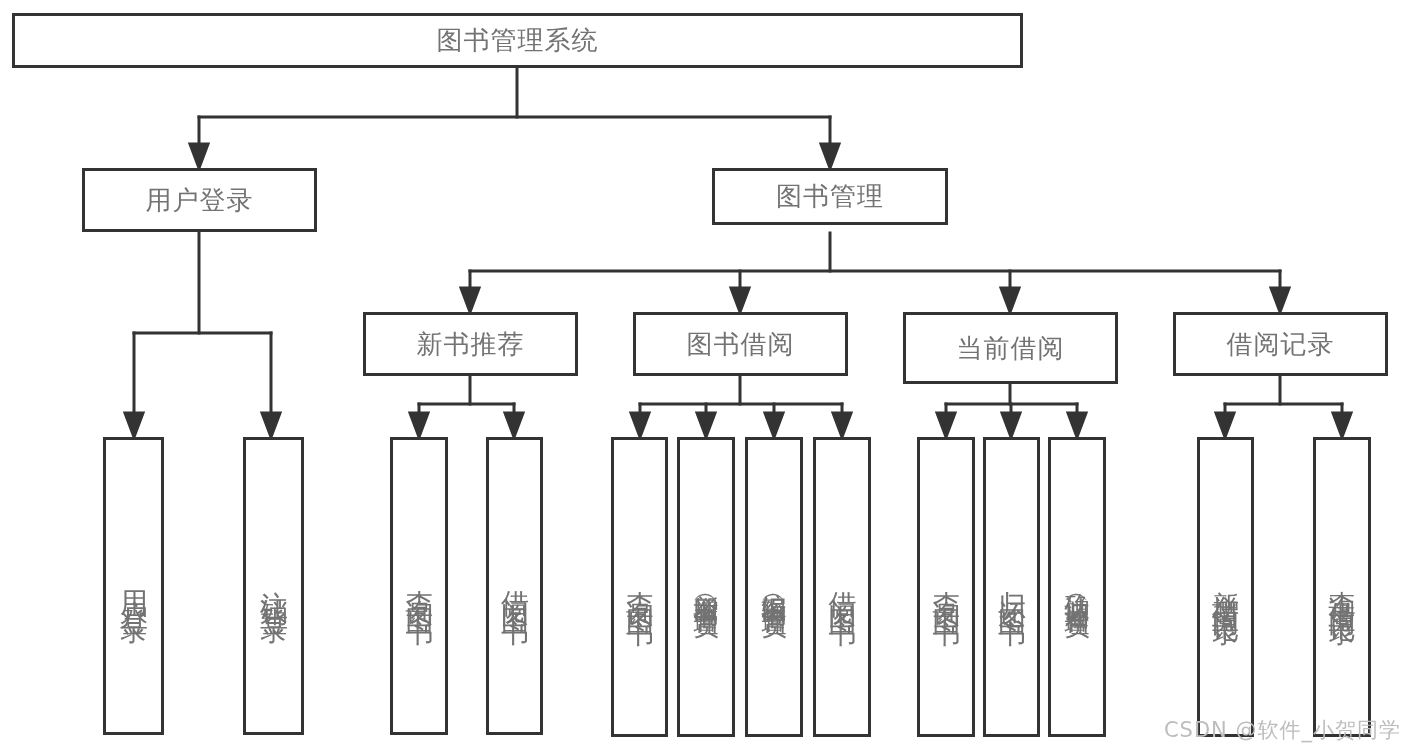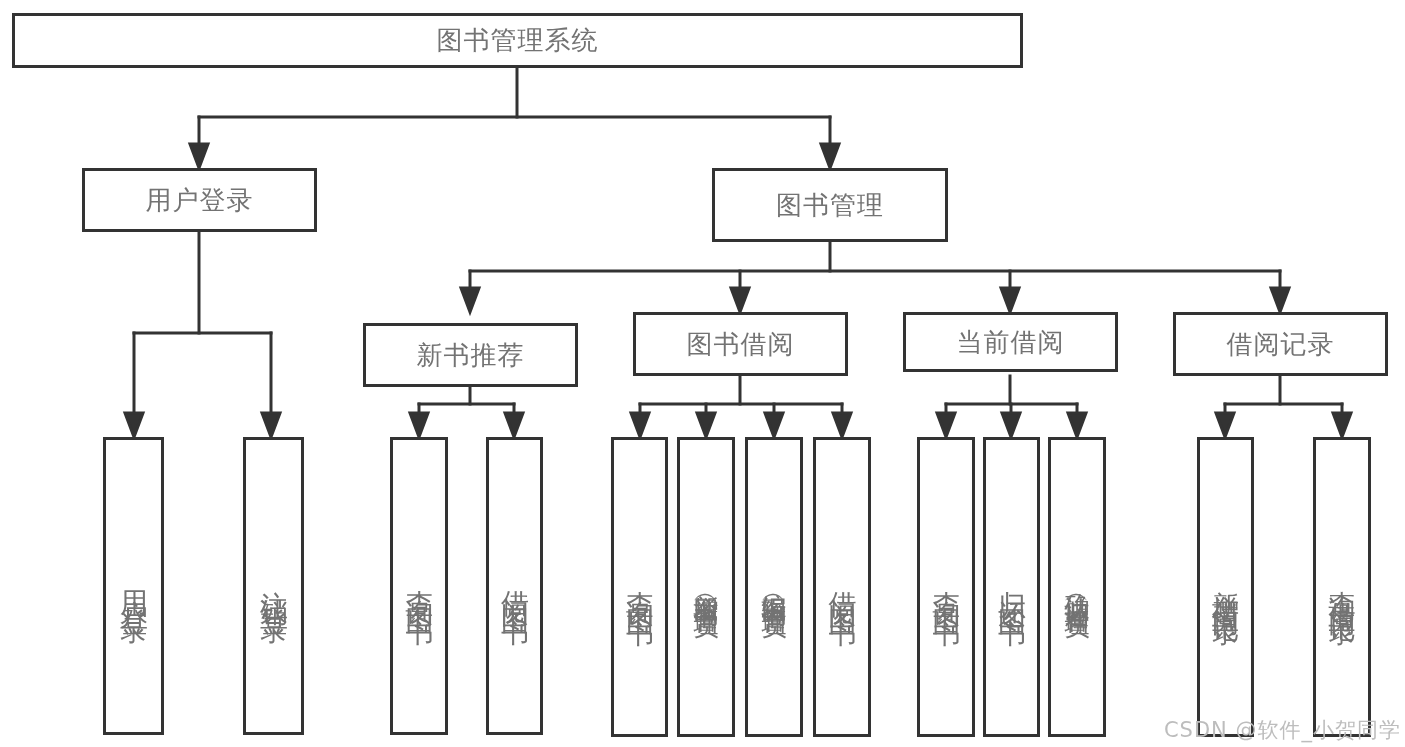--- a/index.html
+++ b/index.html
@@ -124,31 +124,31 @@
     </g>
   </svg>
 
   <div class="box" style="left:12px;top:13px;width:1011px;height:55px;">
     <span class="hlabel">图书管理系统</span>
   </div>
 
   <div class="box" style="left:82px;top:168px;width:235px;height:64px;">
     <span class="hlabel">用户登录</span>
   </div>
-  <div class="box" style="left:712px;top:168px;width:236px;height:74px;">
+  <div class="box" style="left:712px;top:168px;width:236px;height:57px;">
     <span class="hlabel">图书管理</span>
   </div>
 
-  <div class="box" style="left:363px;top:323px;width:215px;height:64px;">
+  <div class="box" style="left:363px;top:312px;width:215px;height:64px;">
     <span class="hlabel">新书推荐</span>
   </div>
   <div class="box" style="left:633px;top:312px;width:215px;height:64px;font-family:Liberation Serif, serif;">
     <span class="hlabel">图书借阅</span>
   </div>
-  <div class="box" style="left:903px;top:312px;width:215px;height:60px;">
+  <div class="box" style="left:903px;top:312px;width:215px;height:72px;">
     <span class="hlabel">当前借阅</span>
   </div>
   <div class="box" style="left:1173px;top:312px;width:215px;height:64px;text-align:center;">
     <span class="hlabel">借阅记录</span>
   </div>
 
   <div class="box leaf" style="left:103px;top:437px;width:61px;height:298px;">
     <span class="vlabel">用户登录</span>
   </div>
   <div class="box leaf" style="left:243px;top:437px;width:61px;height:298px;">

